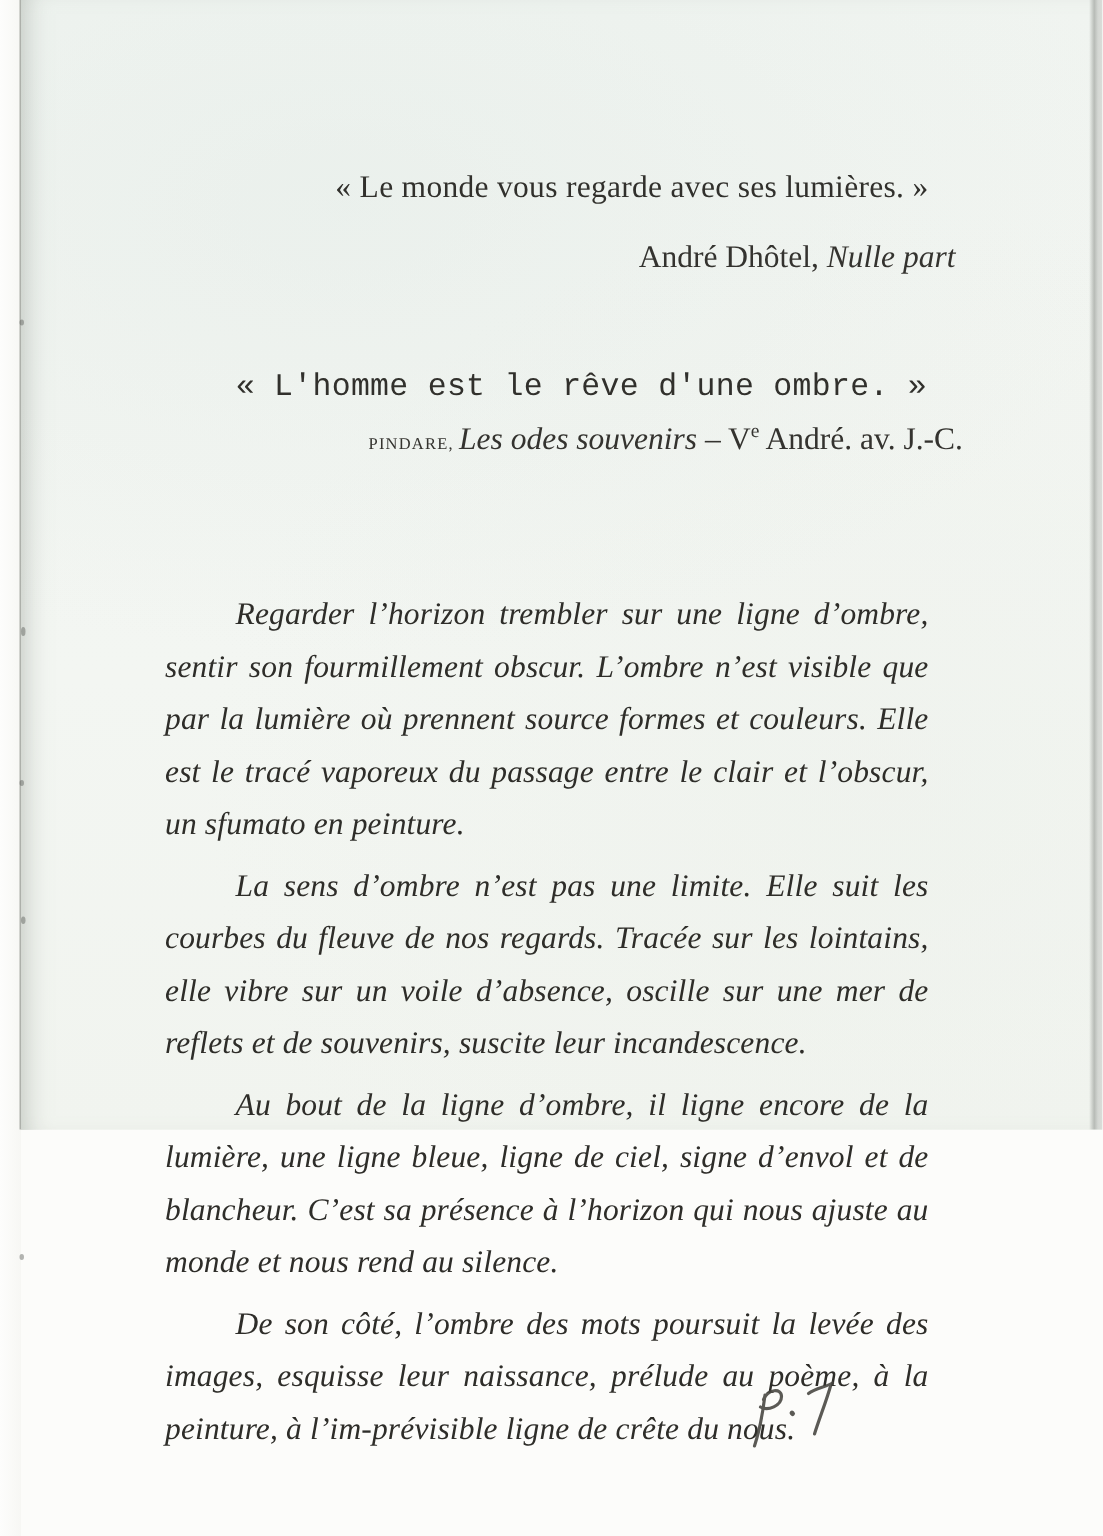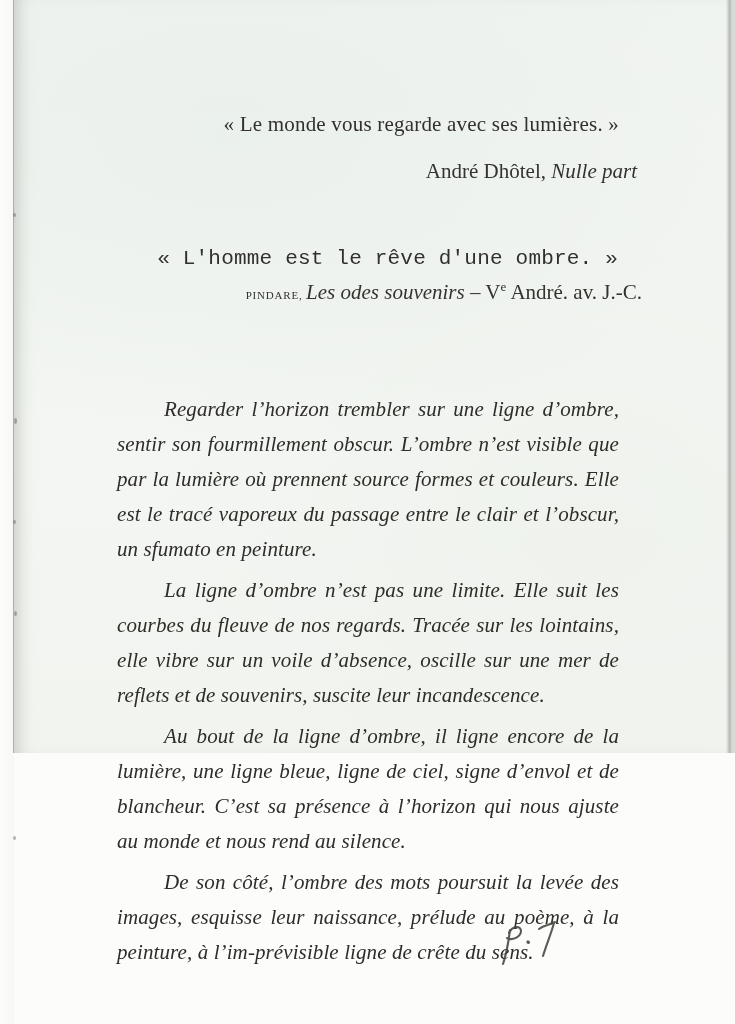--- a/index.html
+++ b/index.html
@@ -73,21 +73,21 @@
   }
   
   .bodytext {
     position: absolute;
     left: 95px;            
     top: 392px;
     width: 510px;
     color: #2e2d29;
   }
   .bodytext p {
-    margin: 0 0 6px 8px;
+    margin: 0 0 6px 1px;
     font-style: italic;
     font-size: 21px;
     line-height: 35px;
     text-indent: 47px;
     text-align: justify;
     letter-spacing: 0.1px;
   }
   
   .pagenum {
     position: absolute;
@@ -117,23 +117,23 @@
     <div class="ep-quote" style="top:112px; right:117px;">« Le monde vous regarde avec ses lumières. »</div>
 
     <div class="ep-attr" style="top:159px; right:99px;text-align:center;"><span>André Dhôtel, </span><span class="italic">Nulle part</span></div>
 
     <div class="ep-quote" style="top:247px; right:118px;font-family:Liberation Mono, monospace;">« L'homme est le rêve d'une ombre. »</div>
 
     <div class="ep-attr" style="top:280px; right:94px;"><span class="smallcaps">PINDARE, </span><span class="italic">Les odes souvenirs</span><span> – V</span><sup>e</sup><span> André. av. J.-C.</span></div>
 
     <div class="bodytext">
       <p>Regarder l’horizon trembler sur une ligne d’ombre, sentir son fourmillement obscur. L’ombre n’est visible que par la lumière où prennent source formes et couleurs. Elle est le tracé vaporeux du passage entre le clair et l’obscur, un sfumato en peinture.</p>
-      <p>La ligne d’ombre n’est pas une limite. Elle suit les courbes du fleuve de nos regards. Tracée sur les lointains, elle vibre sur un voile d’absence, oscille sur une mer de reflets et de souvenirs, suscite leur incandescence.</p>
+      <p>La sens d’ombre n’est pas une limite. Elle suit les courbes du fleuve de nos regards. Tracée sur les lointains, elle vibre sur un voile d’absence, oscille sur une mer de reflets et de souvenirs, suscite leur incandescence.</p>
       <p>Au bout de la ligne d’ombre, il ligne encore de la lumière, une ligne bleue, ligne de ciel, signe d’envol et de blancheur. C’est sa présence à l’horizon qui nous ajuste au monde et nous rend au silence.</p>
-      <p>De son côté, l’ombre des mots poursuit la levée des images, esquisse leur naissance, prélude au poème, à la peinture, à l’im-prévisible ligne de crête du sens.</p>
+      <p>De son côté, l’ombre des mots poursuit la levée des images, esquisse leur naissance, prélude au poème, à la peinture, à l’im-prévisible ligne de crête du nous.</p>
     </div>
 
     <div class="pagenum">
       <svg width="72" height="62" viewBox="0 0 72 62" xmlns="http://www.w3.org/2000/svg">
         <title>p. 7</title>
         <g fill="none" stroke="#45443f" stroke-width="2.1" stroke-linecap="round" stroke-linejoin="round" opacity="0.88">
 
           <path d="M17,14 C16,22 14,36 10,48"></path>
 
           <path d="M16,17 C19,10 28,9 28,15 C28,21 19,25 14,22"></path>

